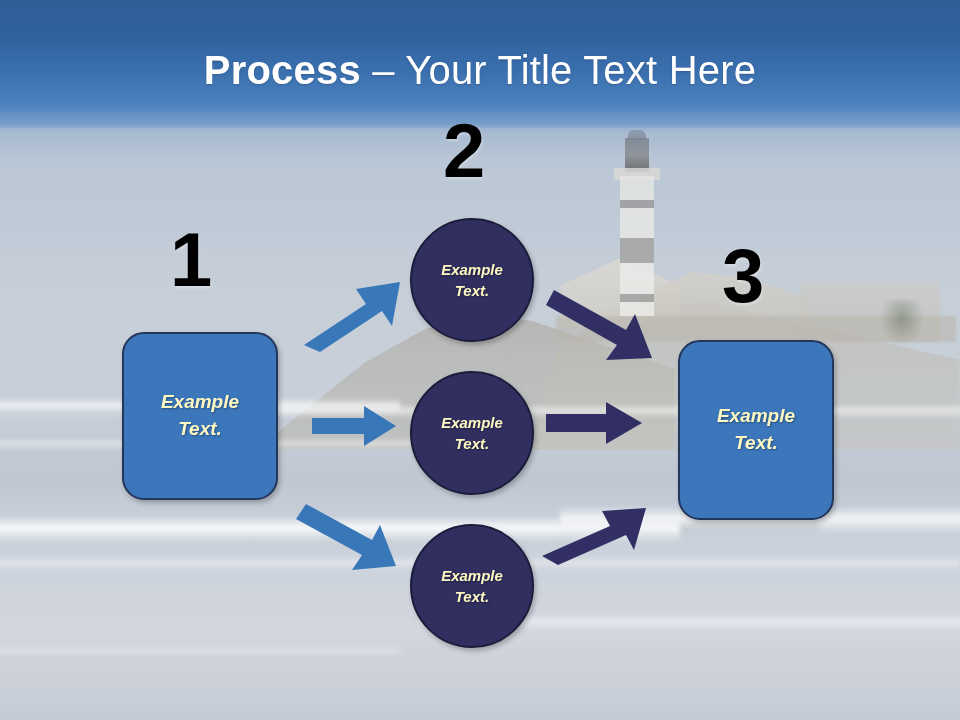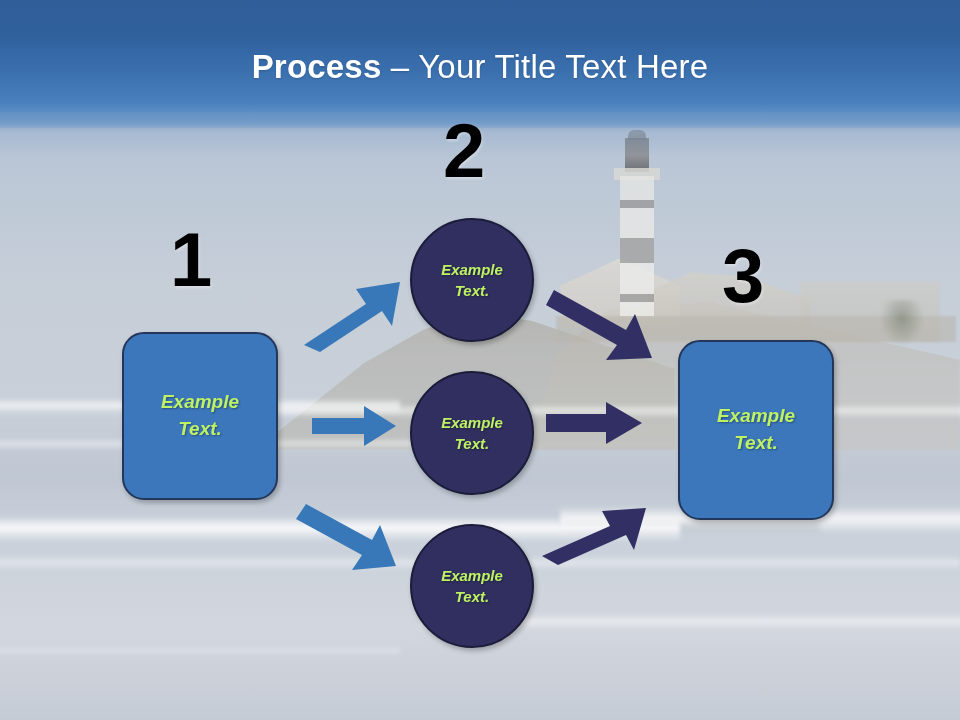--- a/index.html
+++ b/index.html
@@ -198,21 +198,21 @@
     left: 0; right: 0; top: 112px;
     height: 46px;
     background: linear-gradient(180deg, rgba(100,145,195,.85) 0%, rgba(150,175,205,.45) 45%, rgba(190,200,215,0) 100%);
   }
   .title {
     position: absolute;
     left: 0; right: 0;
     top: 48px;
     text-align: center;
     color: #ffffff;
-    font-size: 33px;
+    font-size: 40px;
     font-weight: 400;
     letter-spacing: .2px;
     white-space: nowrap;
     text-shadow: 0 1px 2px rgba(0,0,0,.18);
   }
   .title b { font-weight: bold; }
 
   
   .stepnum {
     position: absolute;
@@ -235,21 +235,21 @@
     box-shadow: 2px 3px 5px rgba(0,0,0,.25);
     display: flex;
     align-items: center;
     justify-content: center;
     box-sizing: border-box;
   }
   #box1 { left: 122px; top: 332px; width: 156px; height: 168px; }
   #box3 { left: 678px; top: 340px; width: 156px; height: 180px; }
 
   .boxtext, .circletext {
-    color: #bef264;
+    color: #fef9c3;
     font-weight: bold;
     font-style: italic;
     text-align: center;
     line-height: 1.42;
     text-shadow: 1px 1px 2px rgba(0,0,0,.35);
     white-space: pre-line;
   }
   .boxtext { font-size: 19px; }
 
   

